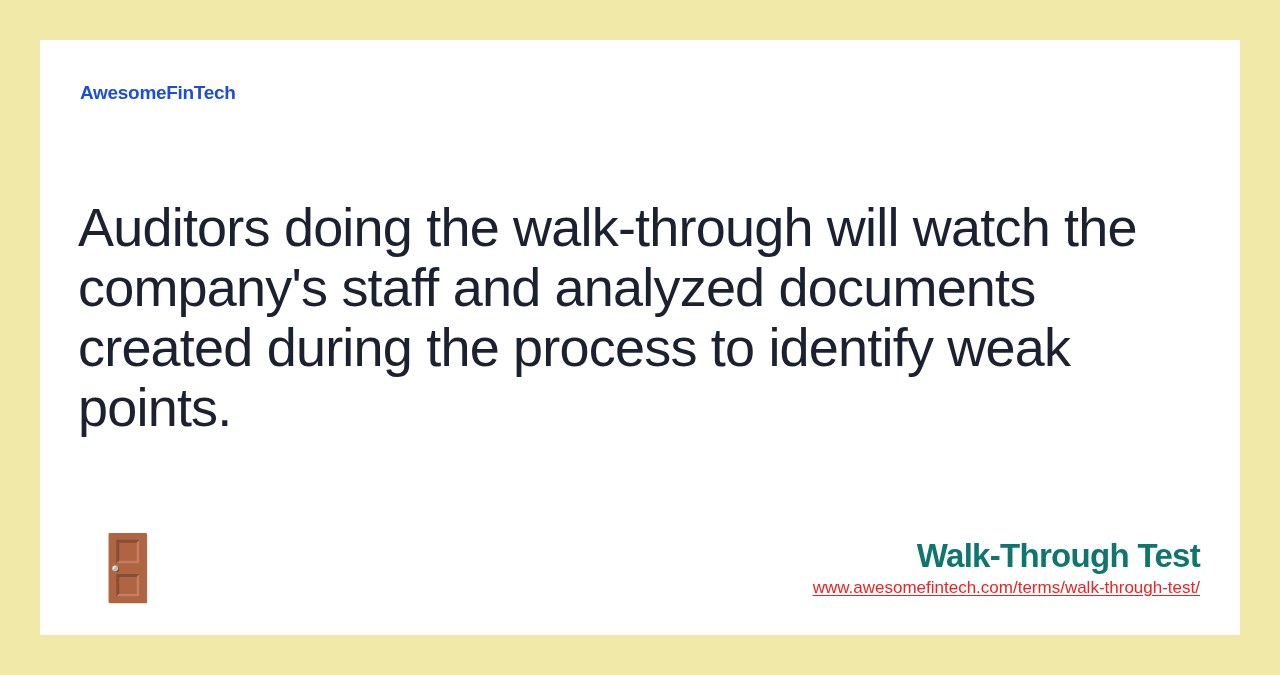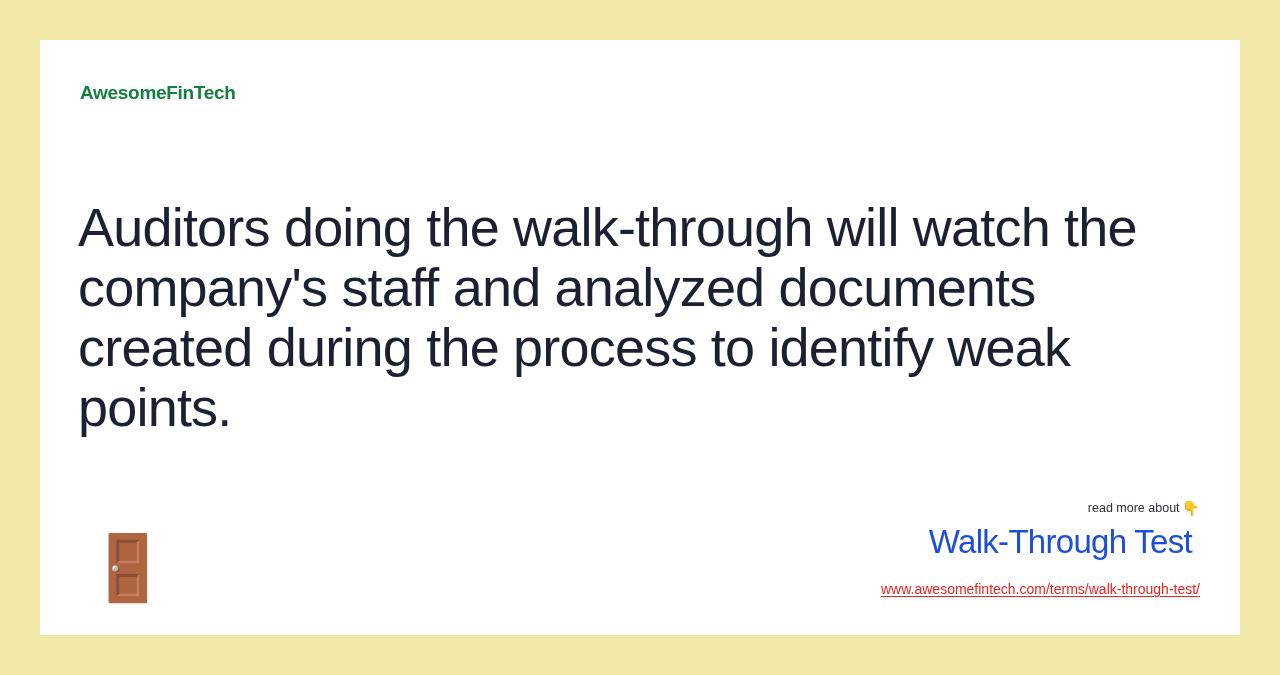--- a/index.html
+++ b/index.html
@@ -35,21 +35,21 @@
   }
 
   
   .brand {
     position: absolute;
     left: 40px;
     top: 43px;
     font-size: 19px;
     font-weight: bold;
     letter-spacing: -0.3px;
-    color: #15803d;
+    color: #1d4ed8;
     line-height: 1;
     white-space: nowrap;
   }
 
   
   .headline {
     position: absolute;
     left: 38px;
     top: 157px;
     width: 1080px;
@@ -100,32 +100,32 @@
   .read-more .hand {
     font-family: "DejaVu Sans", sans-serif;
     font-size: 14px;
     color: #f2b01e;
     vertical-align: -1px;
     margin-left: 3px;
   }
 
   .term-title {
     font-size: 33px;
-    font-weight: normal;
+    font-weight: bold;
     letter-spacing: -0.7px;
-    color: #1d4ed8;
+    color: #0f766e;
     line-height: 1.12;
     white-space: nowrap;
-    margin: 8px;
+    margin: 0;
   }
 
   .term-url {
     display: inline-block;
-    margin-top: 12px;
-    font-size: 14px;
+    margin-top: 3px;
+    font-size: 17px;
     font-weight: 500;
     color: #ee2222;
     text-decoration: underline;
     text-underline-offset: 2px;
     white-space: nowrap;
   }
 </style>
 </head>
 <body>
 
@@ -135,22 +135,19 @@
 
     <div class="brand">AwesomeFinTech</div>
 
     <p class="headline">Auditors doing the walk-through will watch the company's staff and analyzed documents created during the process to identify weak points.</p>
 
     <div class="footer">
 
       <span class="door-emoji">🚪</span>
 
       <div class="footer-right">
-        <div class="read-more">
-          <span>read more about</span><span class="hand">👇</span>
-        </div>
         <div class="term-title">Walk-Through Test</div>
         <a class="term-url" href="#">www.awesomefintech.com/terms/walk-through-test/</a>
       </div>
 
     </div>
   </div>
 </div>
 
 </body></html>

